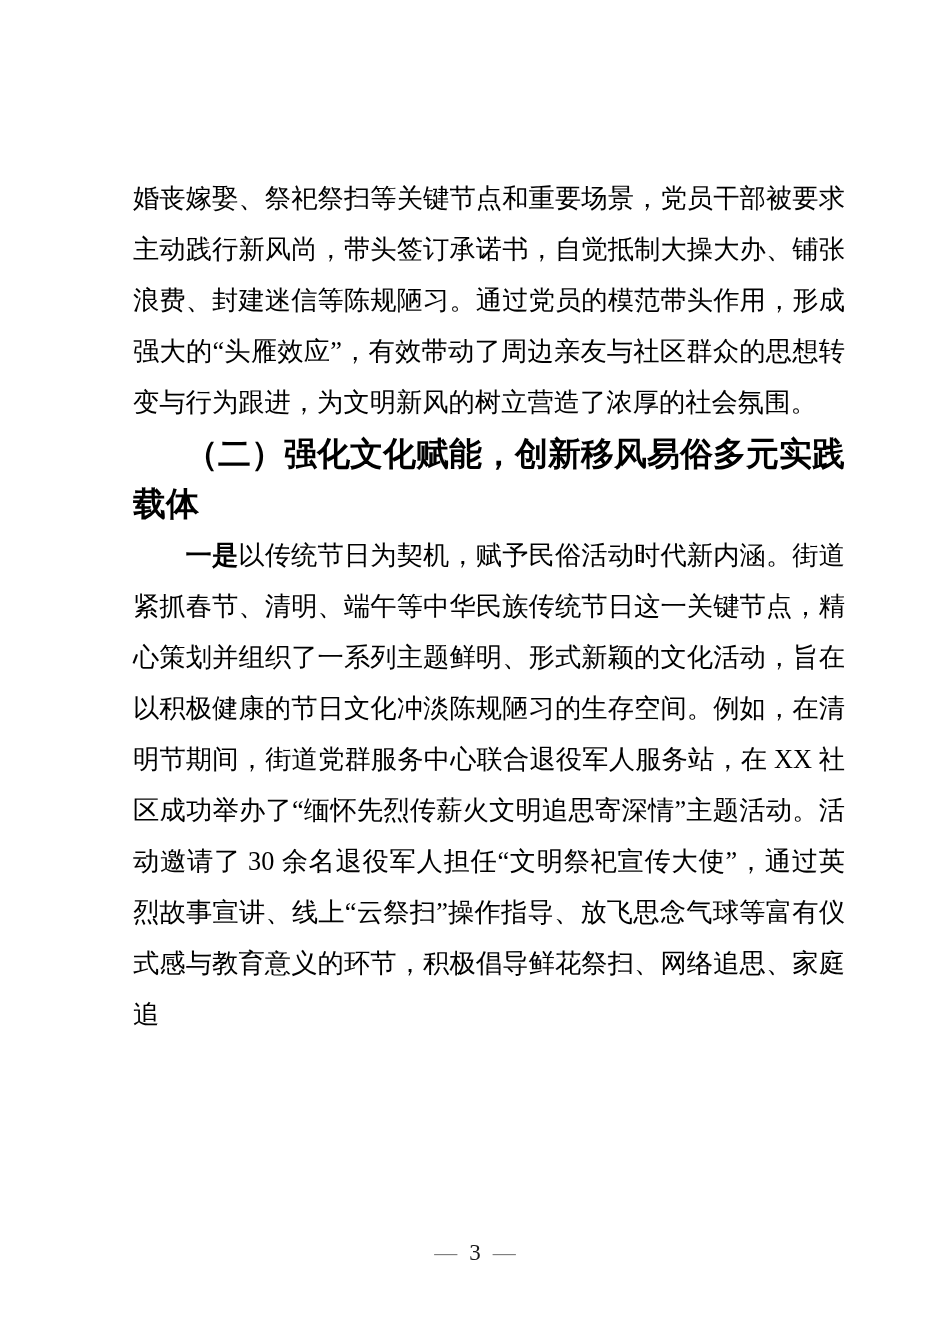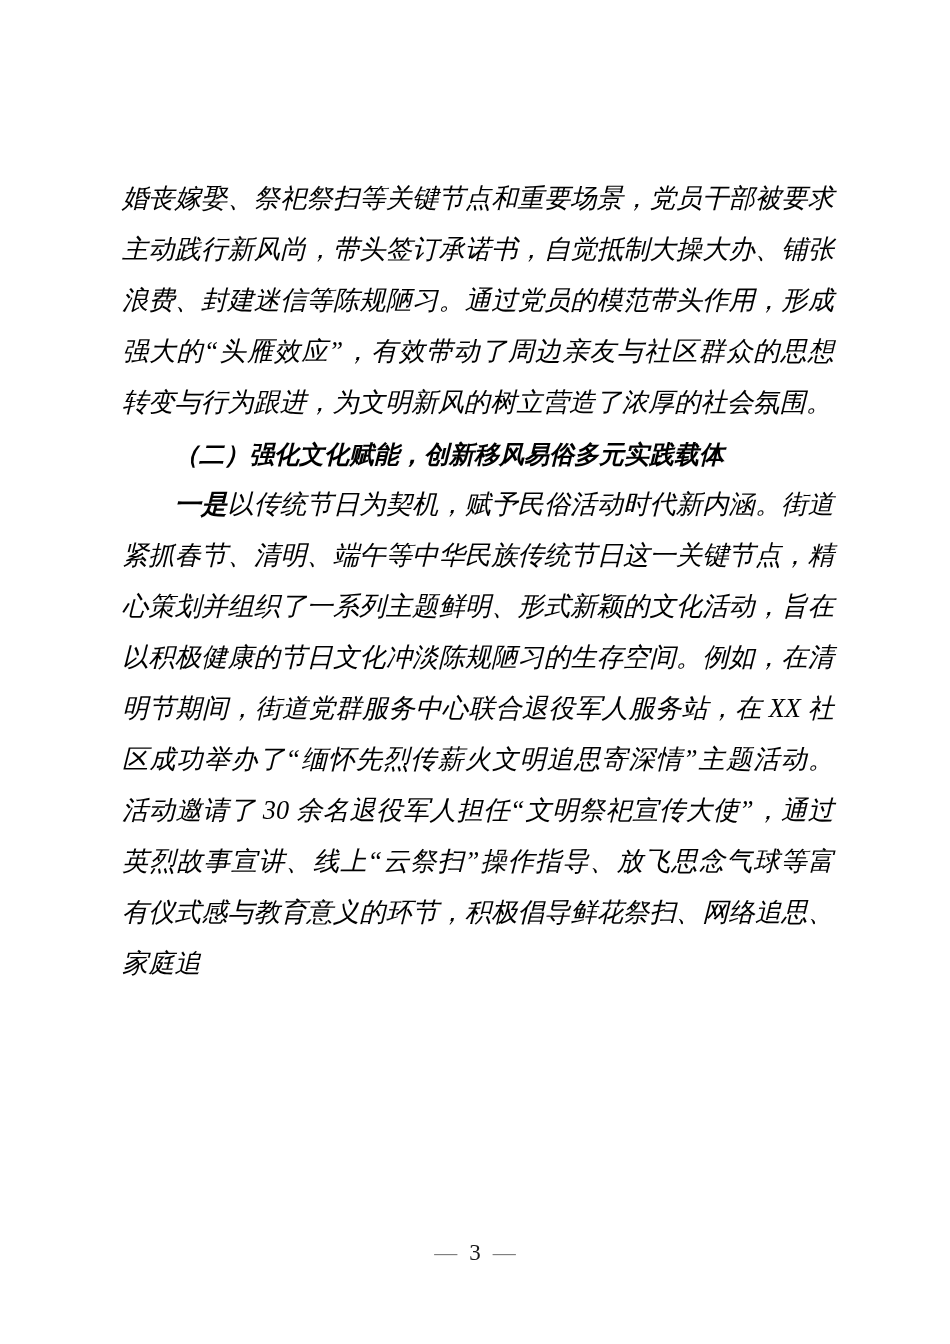--- a/index.html
+++ b/index.html
@@ -11,39 +11,38 @@
     position: relative;
     width: 950px;
     height: 1344px;
     background: #ffffff;
     overflow: hidden;
     font-family: "Liberation Serif", serif;
     color: #000000;
   }
   .doc-body {
     position: absolute;
-    left: 122px;
+    left: 133px;
     top: 174px;
     width: 712px;
-    font-style: italic;
   }
   .para {
     margin: 0;
     font-size: 26.3px;
     line-height: 50.9px;
     text-align: justify;
     letter-spacing: 0;
     color: #000000;
   }
   .para.indent {
     text-indent: 2em;
   }
   .section-heading {
     margin: 0;
-    font-size: 25px;
+    font-size: 33px;
     line-height: 50.9px;
     font-weight: 700;
     font-family: "Liberation Sans", sans-serif;
     text-indent: 52px;
     color: #000000;
     text-align: left;
   }
   .lead-bold {
     font-weight: 700;
     font-family: "Liberation Sans", sans-serif;

